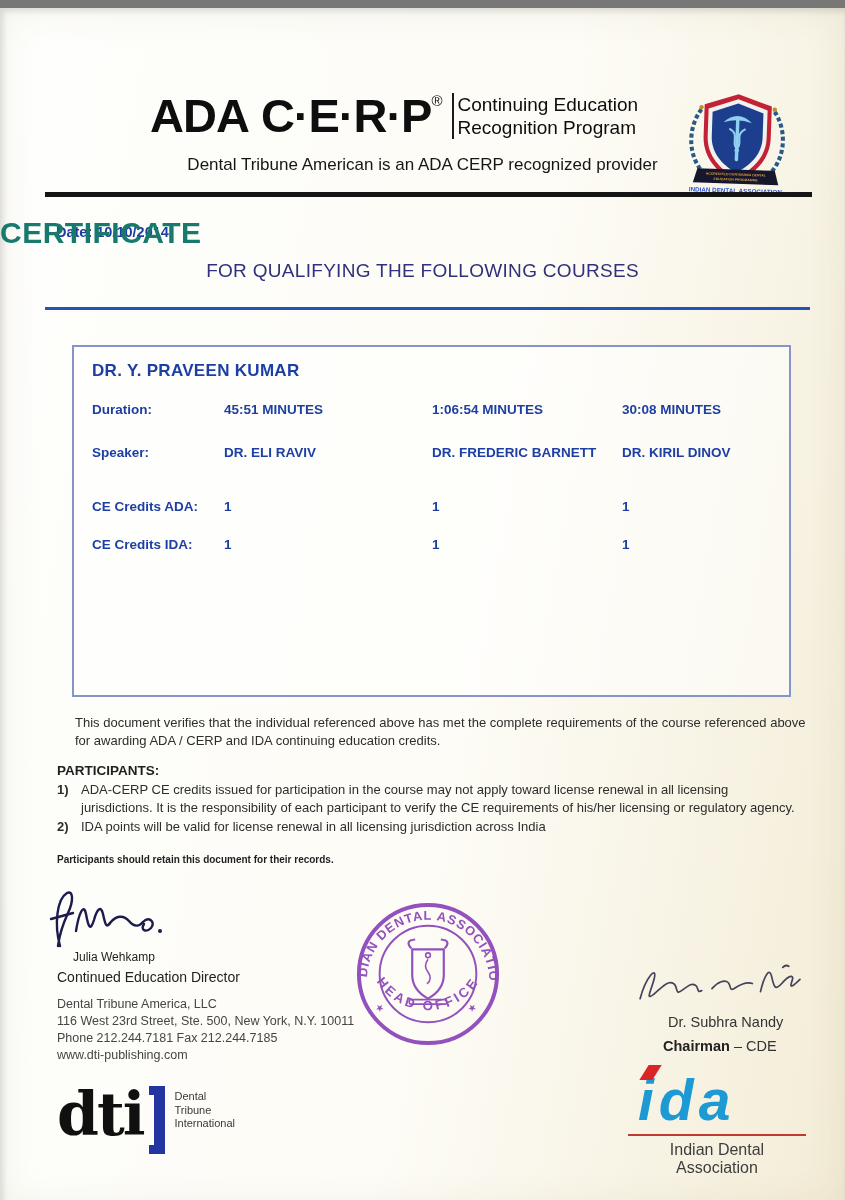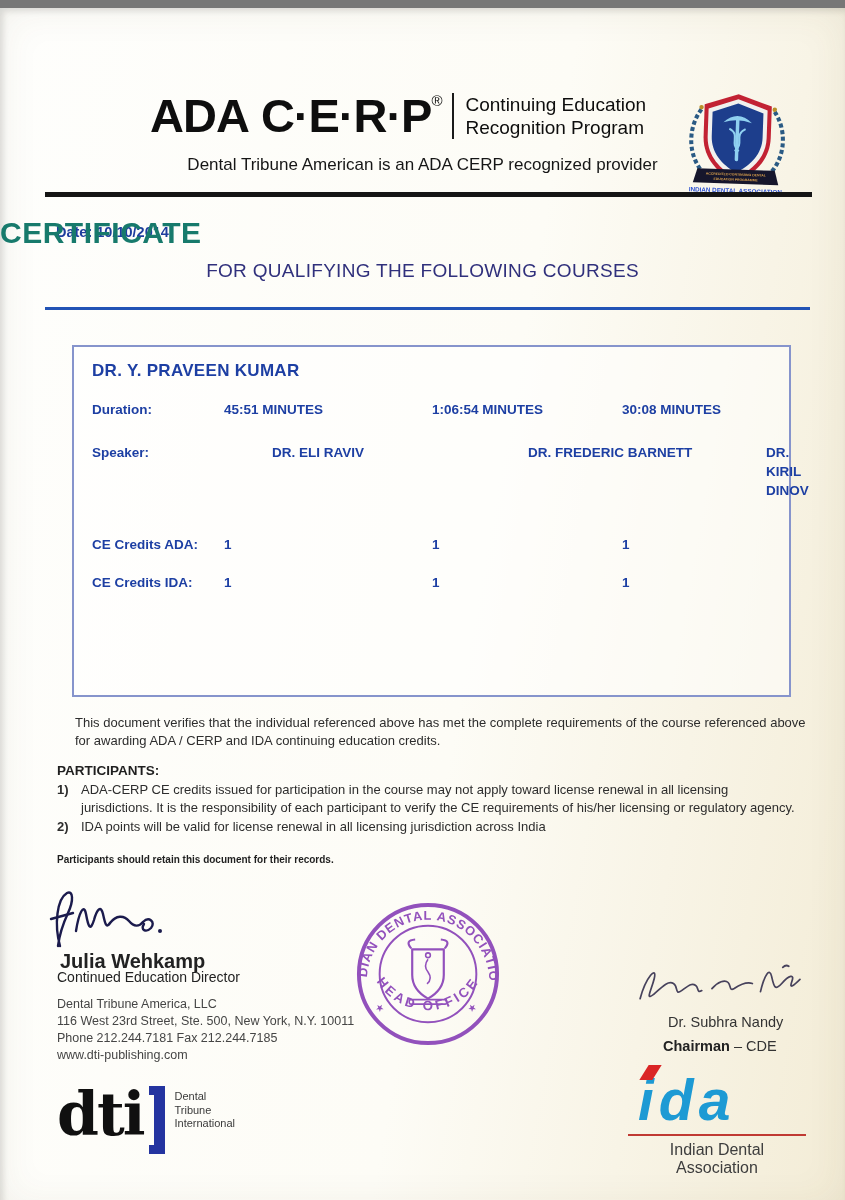--- a/index.html
+++ b/index.html
@@ -8,52 +8,52 @@
   .page {
     position:relative; width:845px; height:1200px; margin:8px auto;
     background:linear-gradient(100deg,#fefefc 0%,#fdfcf6 55%,#f3ecd6 100%);
     box-shadow:inset 0 0 40px rgba(90,80,40,0.08), inset 3px 3px 6px rgba(0,0,0,0.12);
     overflow:hidden; color:#222;
   }
   
   .logo-row { position:absolute; left:150px; top:84px; display:flex; align-items:center; }
   .ada-wordmark { font-size:47px; font-weight:bold; letter-spacing:-1px; color:#0e0e0e; line-height:1; }
   .ada-reg { font-size:15px; vertical-align:26px; font-weight:normal; }
-  .program-block { margin-left:10px; padding-left:12px; border-left:2.5px solid #1a1a1a; }
+  .program-block { margin-left:10px; padding-left:4px; border-left:2.5px solid #1a1a1a; }
   .program-block div { font-size:19px; color:#0d0d0d; line-height:23px; }
   .tagline { position:absolute; left:0; top:147px; width:845px; text-align:center; font-size:17px; color:#161616; }
   .badge { position:absolute; left:680px; top:76px; transform:rotate(2deg); }
   .rule-black { position:absolute; left:45px; top:184px; width:767px; height:5px; background:#151515; }
   
   .date-line { position:absolute; left:56px; top:216px; font-size:14.5px; font-weight:bold; color:#1e3d9e;text-align:right; }
   .cert-title { position:absolute; left:0; top:208px; width:845px; text-align:left;
     font-size:30px; font-weight:bold; color:#177a6c; letter-spacing:0.5px; }
   .cert-subtitle { position:absolute; left:0; top:252px; width:845px; text-align:center;
     font-size:19px; color:#30307c; letter-spacing:0.3px; }
   .rule-blue { position:absolute; left:45px; top:299px; width:765px; height:3px; background:#2253b5; }
   
   .course-box { position:absolute; left:72px; top:337px; width:719px; height:352px;
     border:2px solid #8694cc; background:rgba(255,255,255,0.55); }
   .recipient { margin:14px 0 0 18px; font-size:17px; font-weight:bold; color:#1d3fa3; letter-spacing:0.3px; }
   .trow { display:grid; grid-template-columns:132px 208px 190px 1fr; padding-left:18px;
     font-size:13.5px; font-weight:bold; color:#1d3fa3; line-height:19px; }
   .trow .cell { padding-right:14px; }
-  .row-course { margin-top:53px; } .row-duration { margin-top:19px; } .row-speaker { margin-top:24px;gap:48px; }
+  .row-course { margin-top:53px; } .row-duration { margin-top:19px; } .row-speaker { margin-top:24px; }
   .row-ada { margin-top:35px; } .row-ida { margin-top:19px; }
   
   .verify-par { position:absolute; left:75px; top:706px; width:737px; font-size:13px; line-height:17.5px; color:#2d2d2d; }
   .participants-h { position:absolute; left:57px; top:755px; font-size:13.5px; font-weight:bold; color:#1f1f1f; }
   .participants-list { position:absolute; left:57px; top:773px; width:742px; }
   .p-item { display:flex; font-size:13px; line-height:17.5px; color:#2d2d2d; }
   .p-item .num { width:24px; font-weight:bold; flex:none; }
   .p-item + .p-item { margin-top:2px; }
   .retain-note { position:absolute; left:57px; top:846px; font-size:10px; font-weight:bold; color:#1f1f1f; }
   
   .sig-left-svg { position:absolute; left:46px; top:878px; }
-  .sig-left-name { position:absolute; left:60px; top:942px; font-size:20px; font-weight:bold; color:#222; }
+  .sig-left-name { position:absolute; left:73px; top:942px; font-size:12px; font-weight:normal; color:#222; }
   .sig-left-title { position:absolute; left:57px; top:961px; font-size:14px; color:#222; }
   .address { position:absolute; left:57px; top:988px; font-size:12.5px; color:#454545; line-height:17px; }
   .stamp { position:absolute; left:352px; top:892px; opacity:0.92; }
   .sig-right-svg { position:absolute; left:632px; top:946px; }
   .sig-right-name { position:absolute; left:668px; top:1006px; font-size:14.5px; color:#333; }
   .sig-right-title { position:absolute; left:663px; top:1030px; font-size:14.5px; color:#333; }
   .sig-right-title b { color:#222; }
   
   .dti-logo { position:absolute; left:57px; top:1078px; display:flex; align-items:flex-start; }
   .dti-word { font-family:"DejaVu Serif", serif; font-weight:bold; font-size:60px; line-height:0.95;

